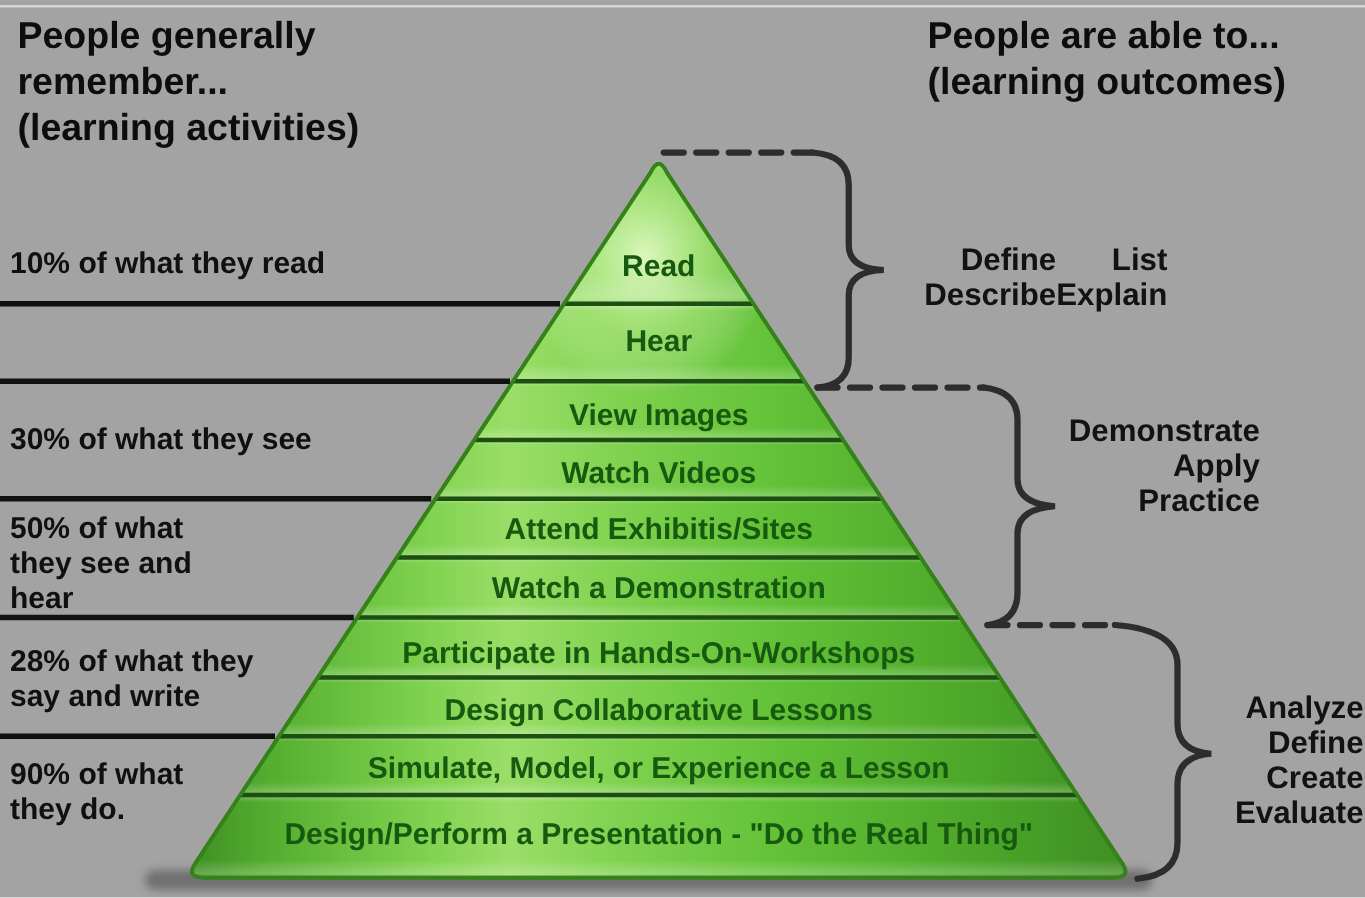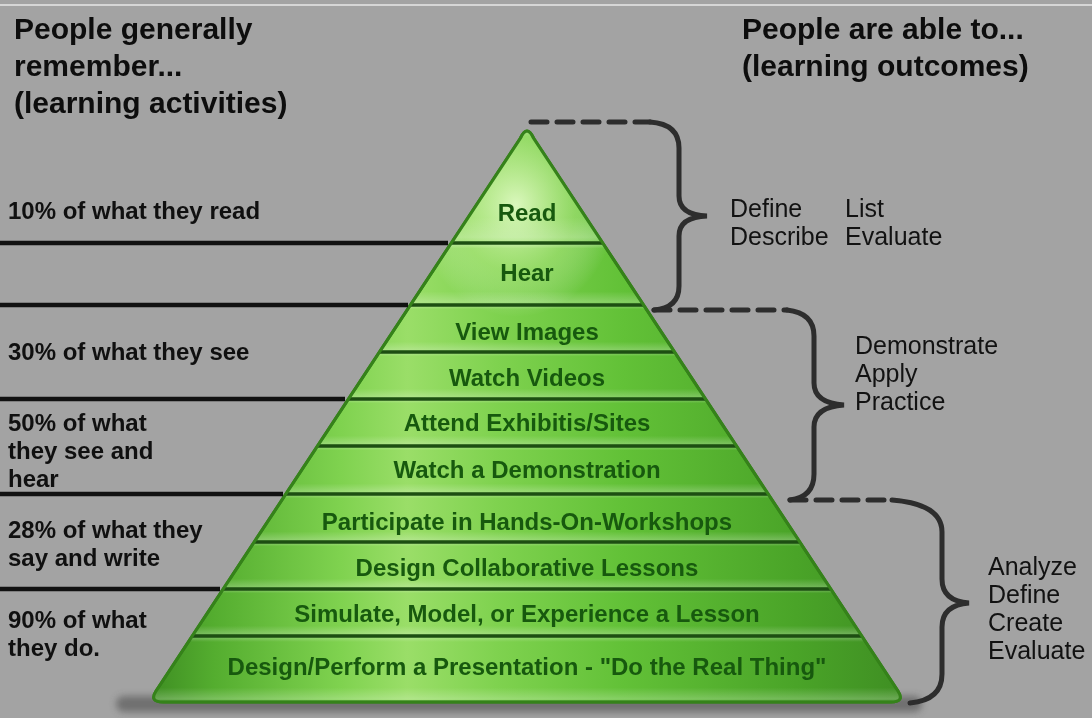--- a/index.html
+++ b/index.html
@@ -12,22 +12,22 @@
     position: absolute; font-weight: bold; font-size: 30px; line-height: 37px;
     color: #0d0d0d; white-space: pre-line; letter-spacing: 0px;
   }
   #title-left  { left: 14px;  top: 10px; }
   #title-right { left: 730px; top: 10px; margin-left: 12px; }
   .retention {
     position: absolute; left: 8px; font-weight: bold; font-size: 24px;
     line-height: 28px; color: #101010; white-space: pre-line;
   }
   .outcome {
-    position: absolute; font-weight: normal; font-size: 25px; line-height: 28px;
-    color: #121212; white-space: pre-line;
+    position: absolute; font-weight: bold; font-size: 25px; line-height: 28px;
+    color: #121212; white-space: pre-line; text-align: right;
   }
   .outcome .col { display: inline-block; vertical-align: top; white-space: pre-line; }
   svg.diagram { position: absolute; left: 0; top: 0; }
   .layer-label {
     font-family: "Liberation Sans", sans-serif; font-weight: bold;
     font-size: 24px; fill: #17590e; text-anchor: middle;
   }
 </style>
 </head>
 <body>
@@ -143,21 +143,21 @@
       <text class="layer-label" x="527" y="530">Participate in Hands-On-Workshops</text>
       <text class="layer-label" x="527" y="576">Design Collaborative Lessons</text>
       <text class="layer-label" x="527" y="622">Simulate, Model, or Experience a Lesson</text>
       <text class="layer-label" x="527" y="675" font-size="23">Design/Perform a Presentation - "Do the Real Thing"</text>
     </g>
   </svg>
 
   <div class="outcome" style="left:730px; top:166px">
     <span class="col" style="width:115px">Define
 Describe</span><span class="col">List
-Evaluate</span>
+Explain</span>
   </div>
   <div class="outcome" style="left:855px; top:331px">Demonstrate
 Apply
 Practice</div>
   <div class="outcome" style="left:988px; top:552px">Analyze
 Define
 Create
 Evaluate</div>
 
 </div>

